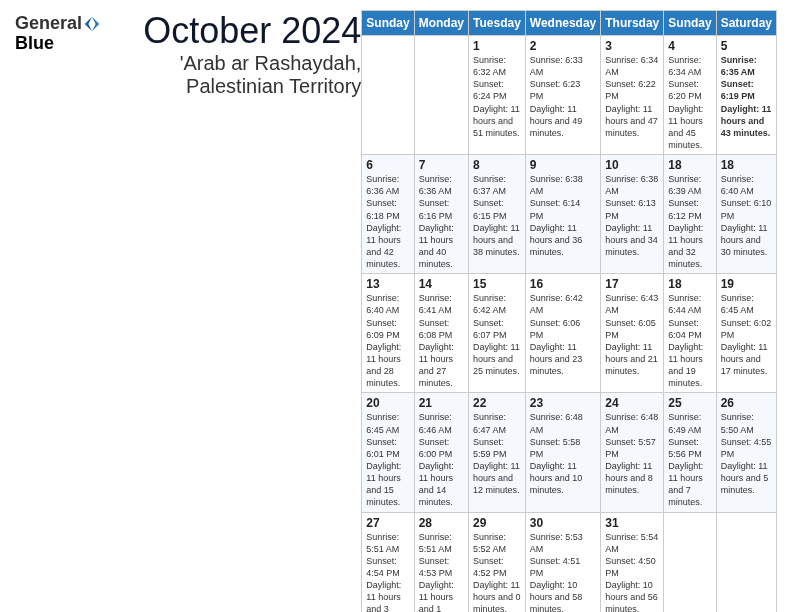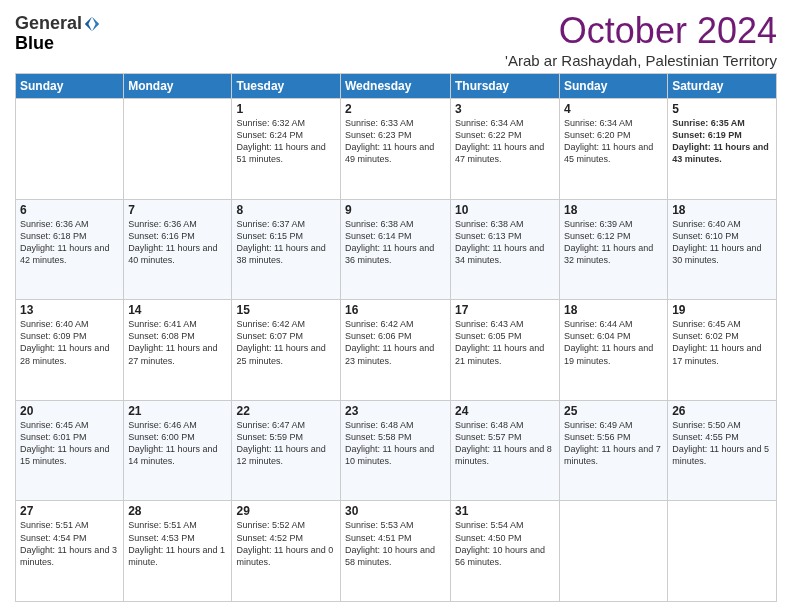--- a/index.html
+++ b/index.html
@@ -8,21 +8,21 @@
       background: #fff;
       width: 792px;
       height: 612px;
       overflow: hidden;
     }
     .page {
       width: 792px;
       height: 612px;
       padding: 10px 15px;
       display: flex;
-      flex-direction: column;
+      flex-direction: row;
     }
     .header {
       display: flex;
       align-items: flex-start;
       justify-content: space-between;
       margin-bottom: 4px;
     }
     .logo {
       display: flex;
       align-items: center;
@@ -39,24 +39,24 @@
       width: 18px;
       height: 18px;
       margin-left: 1px;
     }
     .title-area {
       text-align: right;
     }
     .month-title {
       font-size: 36px;
       font-weight: normal;
-      color: #701a75;
+      color: #0f172a;
     }
     .location-title {
-      font-size: 15px;
+      font-size: 20px;
       color: #333;
     }
     .calendar {
       width: 100%;
       border-collapse: collapse;
       flex: 1;
     }
     .calendar th {
       background-color: #2a7abf;
       color: #fff;

